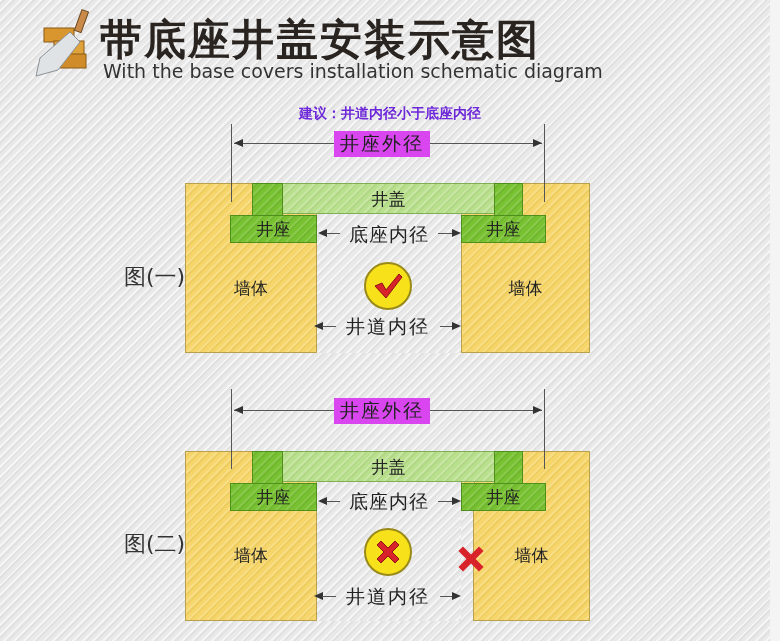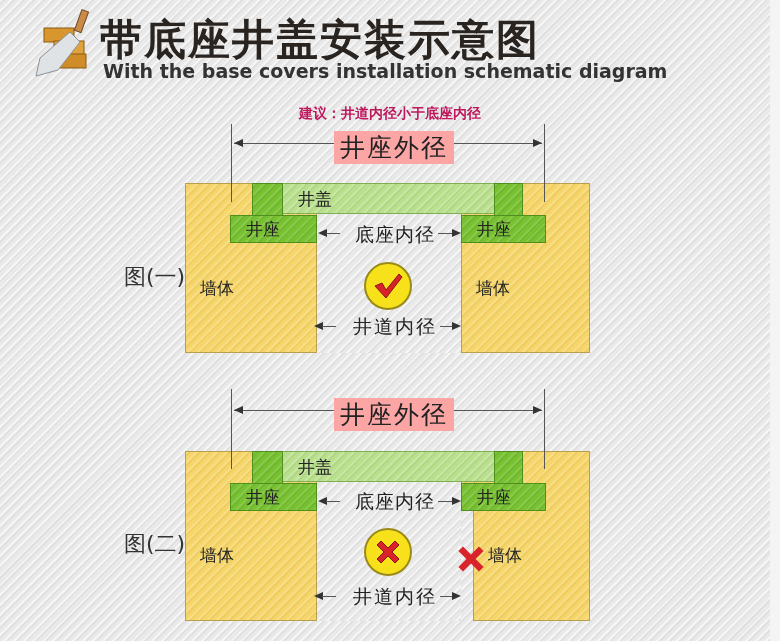--- a/index.html
+++ b/index.html
@@ -3,31 +3,31 @@
 <meta charset="utf-8">
 <style>
   html,body{margin:0;padding:0;}
   body{width:780px;height:641px;overflow:hidden;position:relative;
     background:#e9e9e9;
     background-image:repeating-linear-gradient(135deg, rgba(255,255,255,0.55) 0 2px, rgba(0,0,0,0.035) 2px 4px, rgba(255,255,255,0) 4px 7px);
     font-family:"DejaVu Sans","Liberation Sans",sans-serif;}
   .right-strip{position:absolute;left:770px;top:0;width:10px;height:641px;background:#f4f4f4;}
   .abs{position:absolute;}
   .title-cn{left:100px;top:12px;font-size:42px;font-weight:bold;color:#2a2420;letter-spacing:2px;white-space:nowrap;}
-  .title-en{left:103px;top:60px;font-size:19px;color:#333;white-space:nowrap;font-weight:bold;}
+  .title-en{left:103px;top:60px;font-size:19px;color:#333;white-space:nowrap;}
   .logo{left:30px;top:8px;width:68px;height:70px;}
-  .note{left:0;width:780px;top:105px;text-align:center;font-size:14px;color:#be185d;font-weight:bold;}
+  .note{left:0;width:780px;top:105px;text-align:center;font-size:14px;color:#6d28d9;font-weight:bold;}
   .wall{background:#f6d66a;border:1px solid #b9a04f;box-sizing:border-box;
     background-image:repeating-linear-gradient(135deg, rgba(255,255,255,0.18) 0 2px, rgba(180,140,30,0.12) 2px 4px, rgba(0,0,0,0) 4px 7px);}
   .seat{background:#78c232;border:1px solid #4f8f1e;box-sizing:border-box;
     background-image:repeating-linear-gradient(135deg, rgba(255,255,255,0.12) 0 2px, rgba(0,0,0,0.05) 2px 4px, rgba(0,0,0,0) 4px 7px);}
   .cover{background:#b9e08c;border:1px solid #7fae55;box-sizing:border-box;
     background-image:repeating-linear-gradient(135deg, rgba(255,255,255,0.2) 0 2px, rgba(0,0,0,0.04) 2px 4px, rgba(0,0,0,0) 4px 7px);}
-  .lbl{font-size:17px;color:#222;text-align:left;white-space:nowrap;padding-left:15px;}
-  .dimtxt{font-size:25px;color:#222;background:#fca5a5;padding:0 6px;white-space:nowrap;letter-spacing:2px;}
+  .lbl{font-size:17px;color:#222;text-align:center;white-space:nowrap;}
+  .dimtxt{font-size:19px;color:#222;background:#d946ef;padding:0 6px;white-space:nowrap;letter-spacing:2px;}
   .vline{width:1px;background:#555;}
   .hline{height:1px;background:#555;}
   .arrow-l{width:0;height:0;border-top:4px solid transparent;border-bottom:4px solid transparent;border-right:9px solid #333;}
   .arrow-r{width:0;height:0;border-top:4px solid transparent;border-bottom:4px solid transparent;border-left:9px solid #333;}
   .figlbl{font-size:22px;color:#333;white-space:nowrap;}
   .badge{width:48px;height:48px;border-radius:50%;background:#f7e11a;border:2px solid #9a8a1a;box-sizing:border-box;display:flex;align-items:center;justify-content:center;}
 </style>
 </head>
 <body>
 

